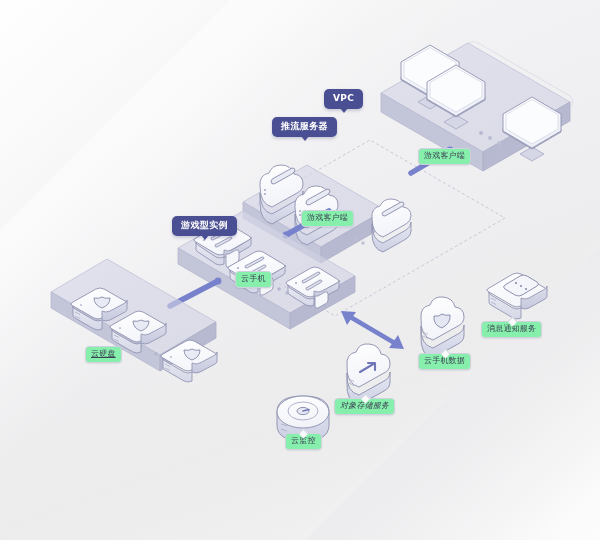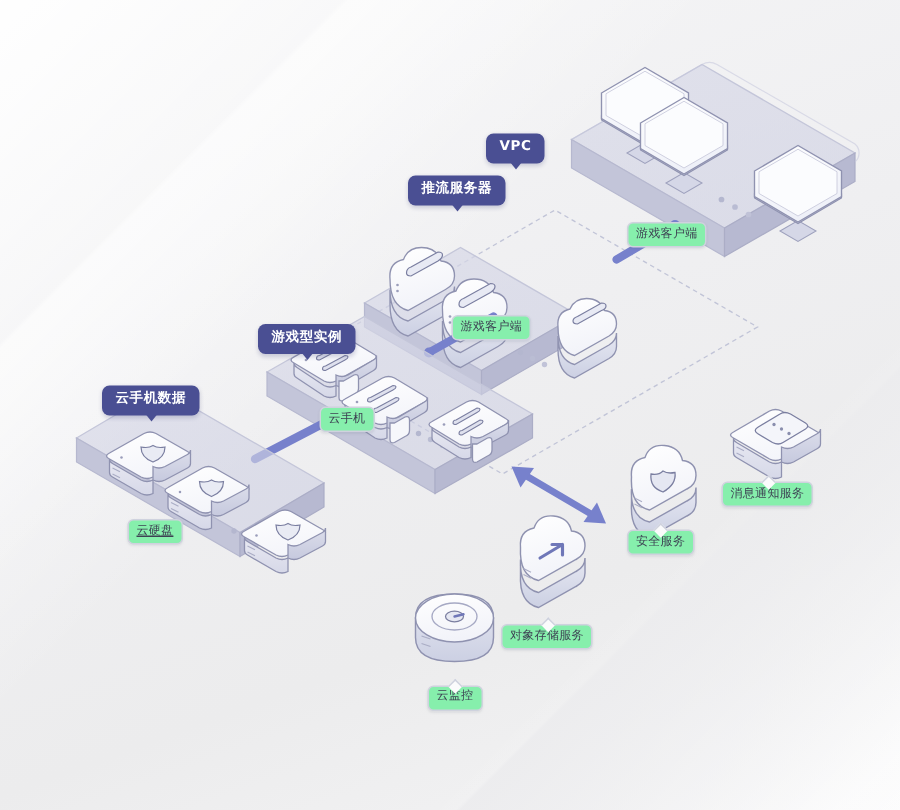--- a/index.html
+++ b/index.html
@@ -328,23 +328,22 @@
       <ellipse cx="303" cy="411" rx="6" ry="3.6" fill="#e6e8f2" stroke="#7a7ea0" stroke-width="0.85"></ellipse>
       <path d="M303 411 L309 409.5" stroke="#6f77b8" stroke-width="1.6" stroke-linecap="round"></path>
       <path d="M281 424 L287 426" stroke="#aaadc5" stroke-width="0.8"></path>
       <path d="M281 429 L287 431" stroke="#aaadc5" stroke-width="0.8"></path>
     </g>
   </svg>
 
   <div class="zone" style="left:324px;top:89px;">VPC</div>
   <div class="zone" style="left:272px;top:117px;">推流服务器</div>
   <div class="zone" style="left:172px;top:172px;margin-top:44px;">游戏型实例</div>
-  <div class="zone" style="left:68px;top:257px;">云手机数据</div>
 
   <div class="lbl nonub" style="left:418px;top:148px;">游戏客户端</div>
   <div class="lbl nonub" style="left:301px;top:210px;">游戏客户端</div>
-  <div class="lbl nonub" style="left:213px;top:271px;">云手机</div>
+  <div class="lbl nonub" style="left:235px;top:271px;font-family:Liberation Mono, monospace;">云手机</div>
   <div class="lbl nonub" style="left:85px;top:346px;text-decoration:underline;">云硬盘</div>
   <div class="lbl nub-up" style="left:481px;top:321px;text-align:right;">消息通知服务</div>
-  <div class="lbl nub-up" style="left:418px;top:353px;">安全服务</div>
-  <div class="lbl nub-up" style="left:334px;top:416px;">对象存储服务</div>
-  <div class="lbl nub-up" style="left:285px;top:457px;font-family:Liberation Mono, monospace;">云监控</div>
+  <div class="lbl nub-up" style="left:418px;top:353px;">云手机数据</div>
+  <div class="lbl nub-up" style="left:334px;top:398px;font-style:italic;">对象存储服务</div>
+  <div class="lbl nub-up" style="left:285px;top:433px;">云监控</div>
 </div>
 
 </body></html>

